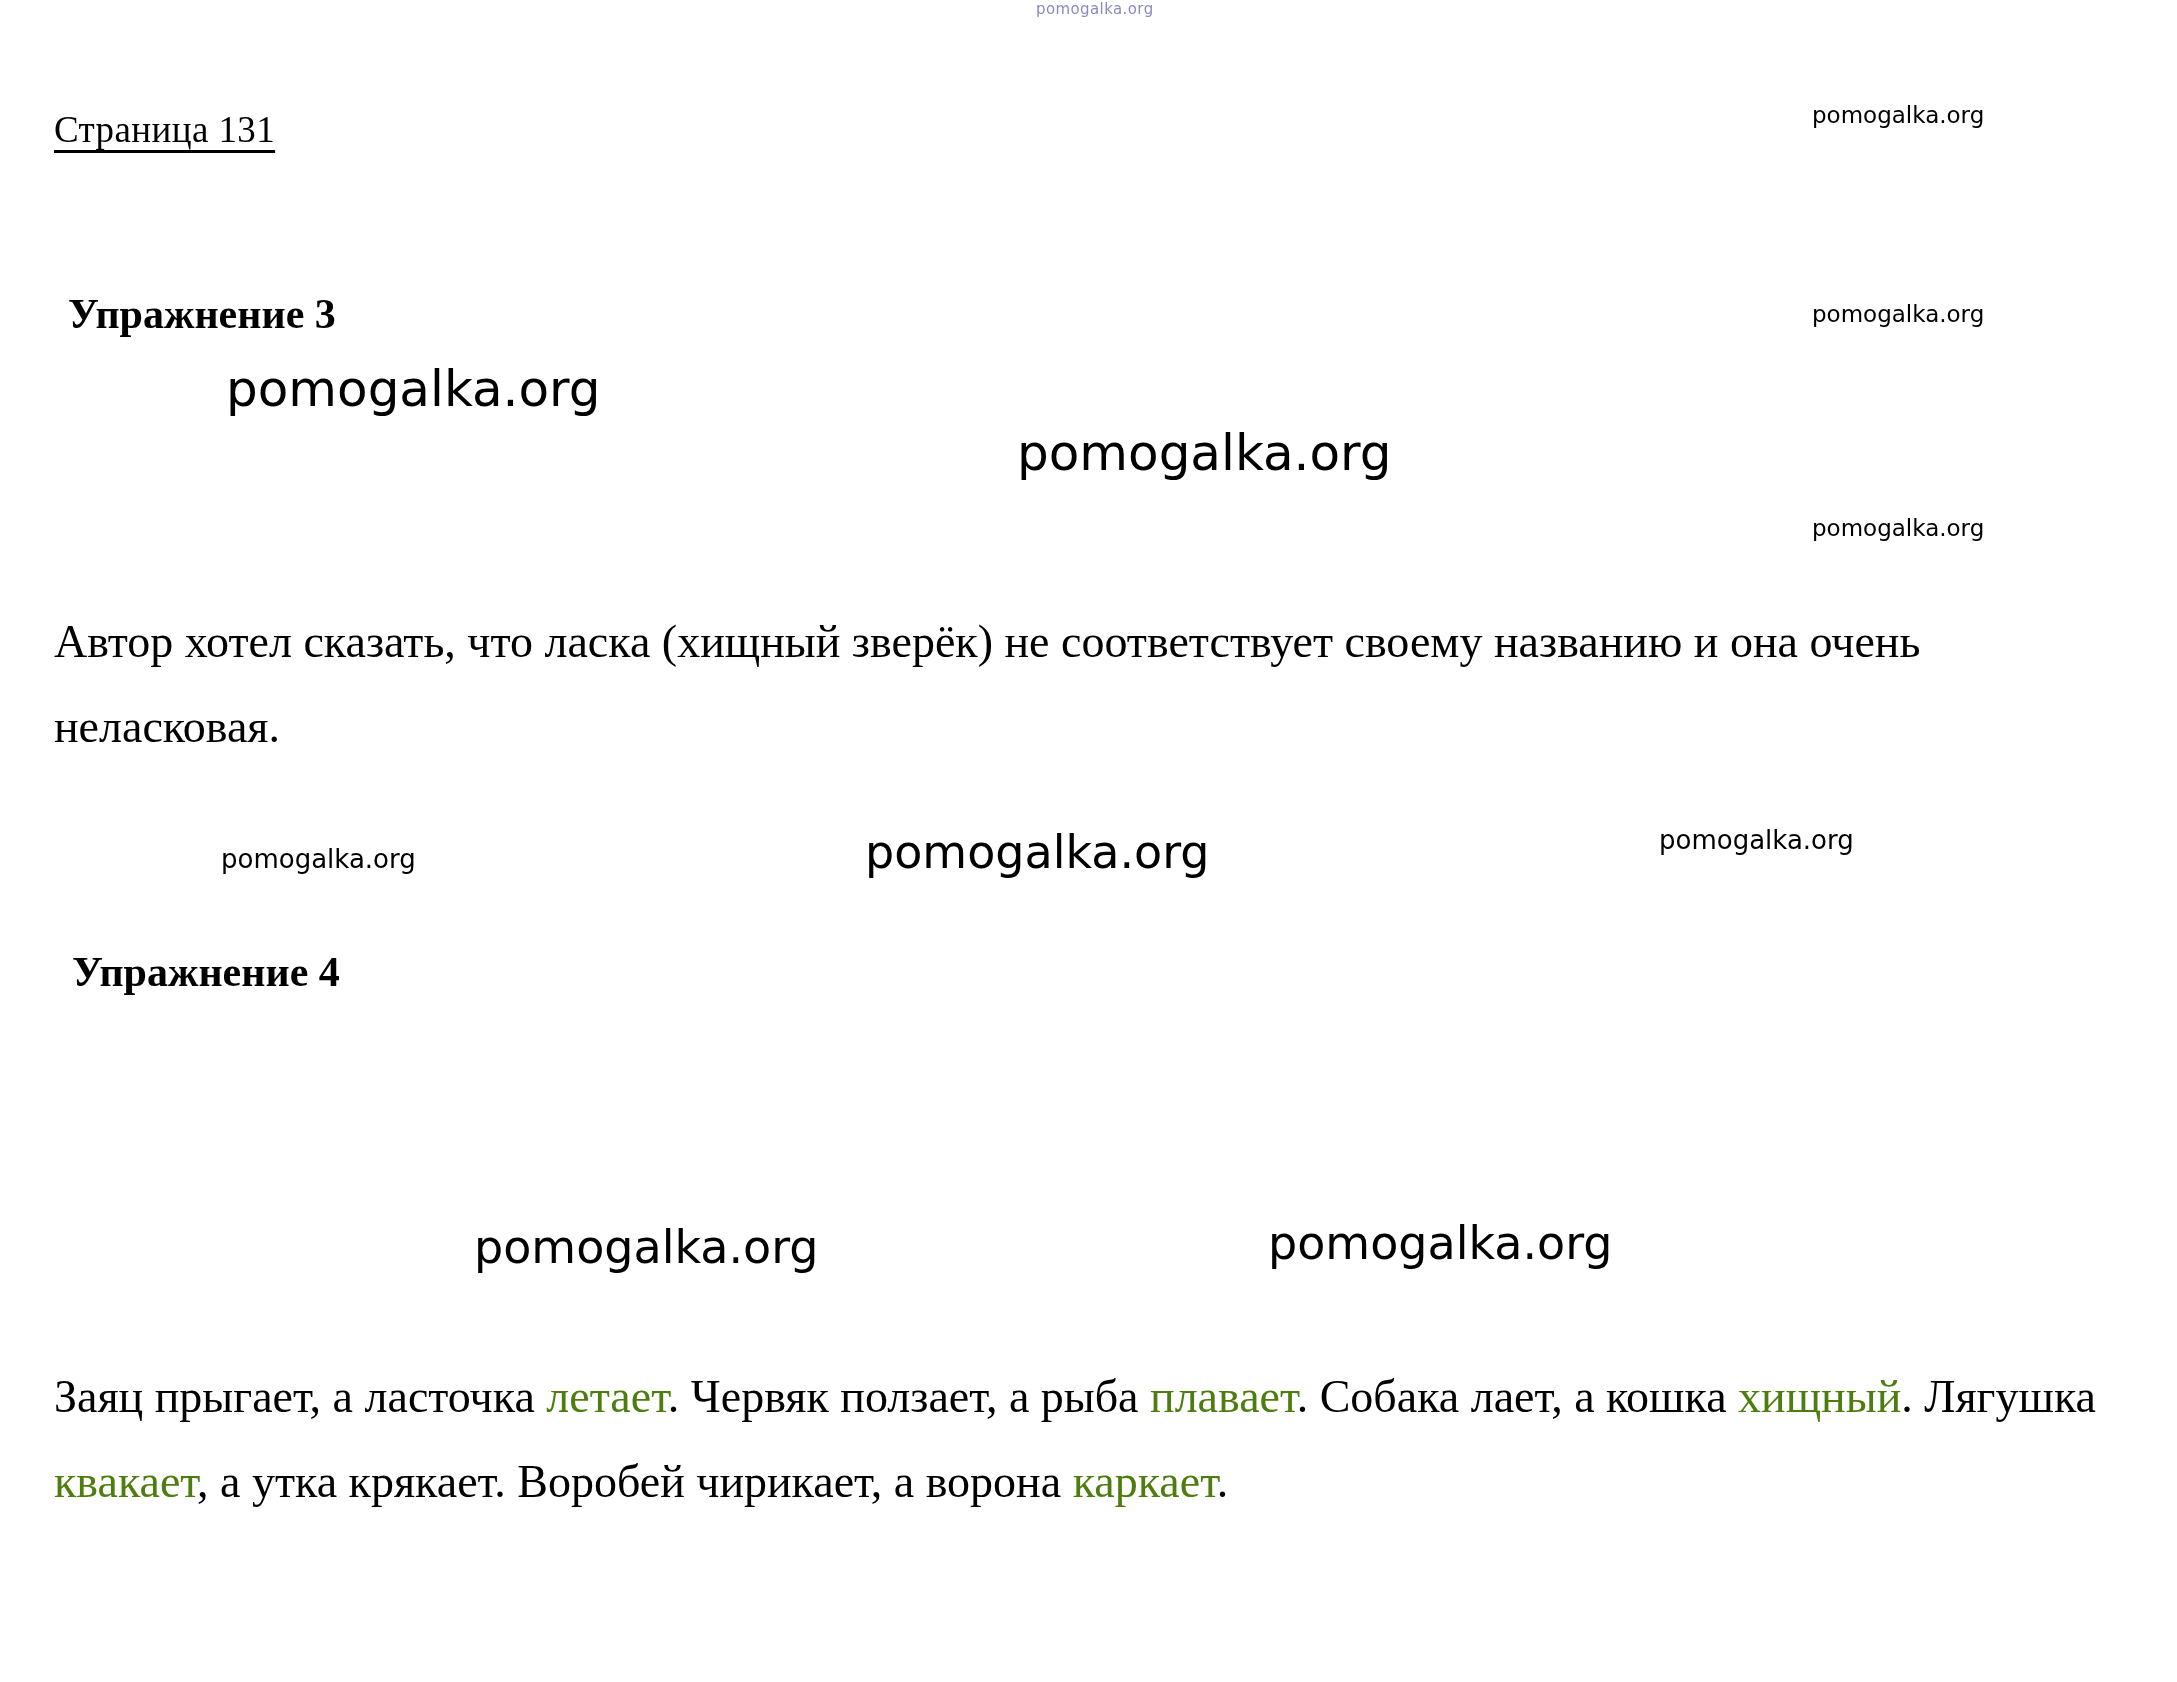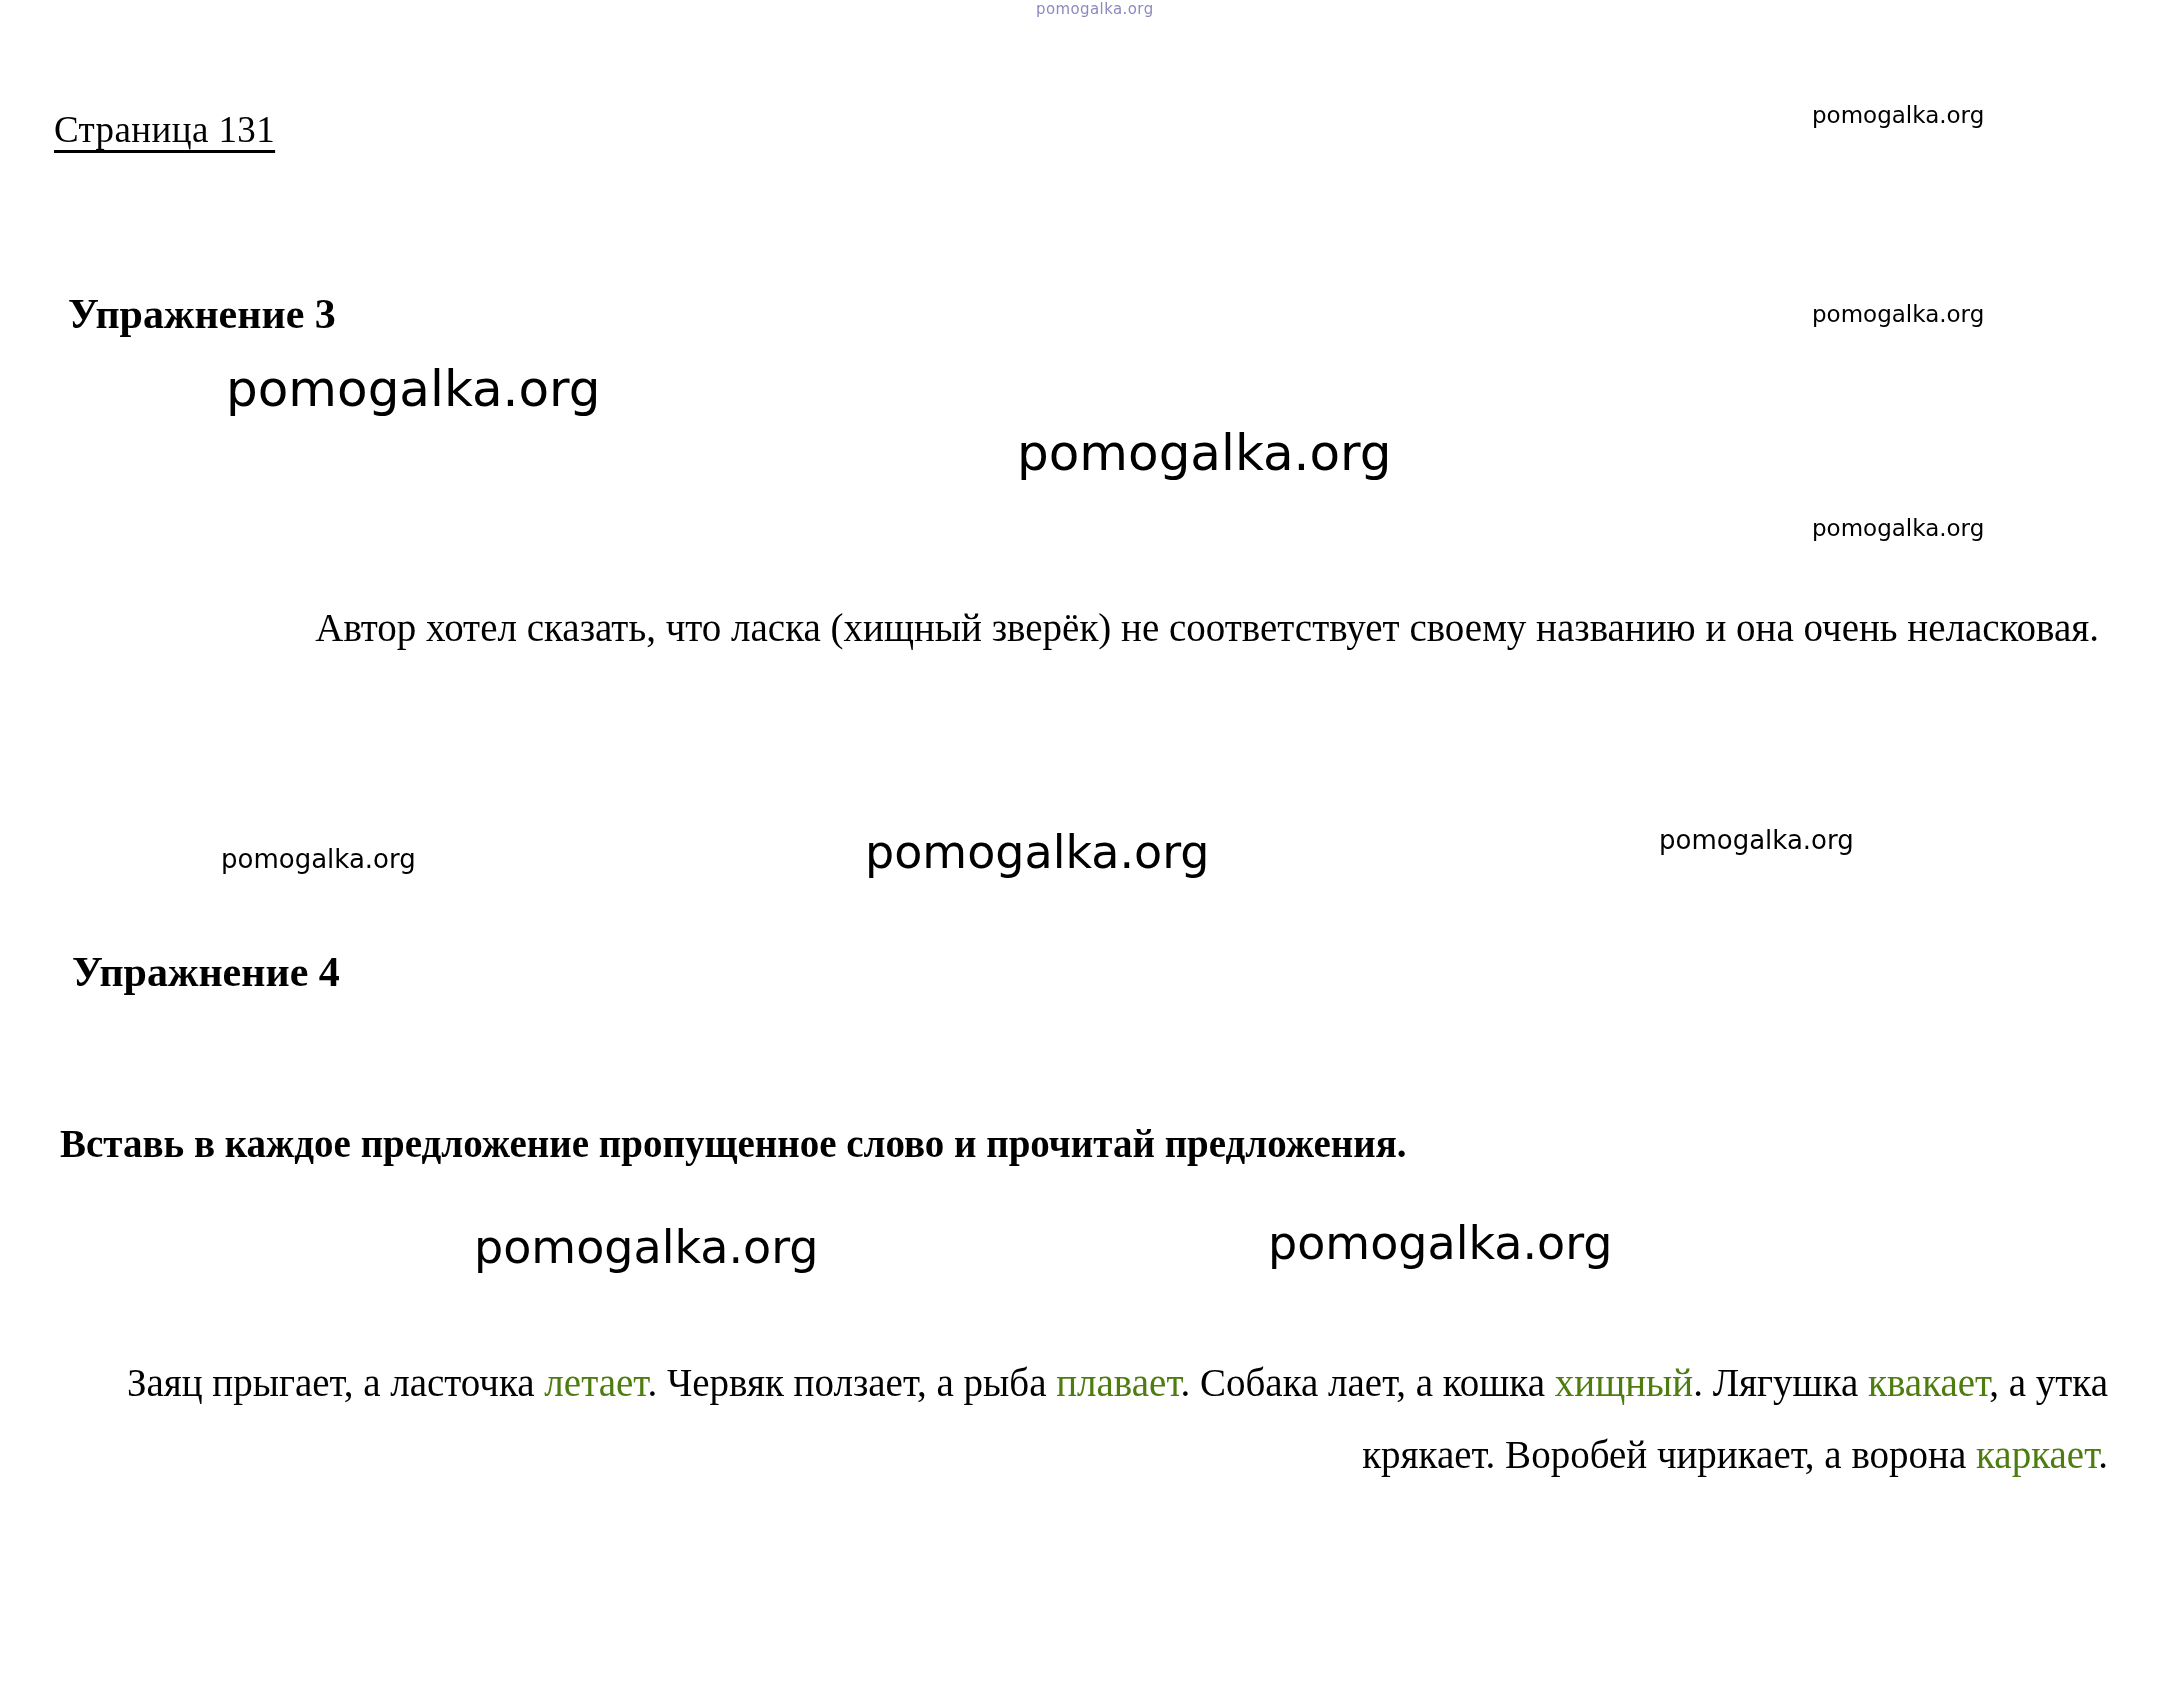--- a/index.html
+++ b/index.html
@@ -75,24 +75,23 @@
     font-weight: bold;
     line-height: 1.72;
     width: 1887px;
   }
   .ex3-prompt { top: 413px; }
   .ex4-prompt { top: 1071px; width: 1668px; }
 
   .body-text {
     position: absolute;
     left: 54px;
-    font-size: 39px;
+    font-size: 46px;
     line-height: 1.85;
     width: 2045px;
-    text-align: right;
   }
   .ex3-body { top: 553px; }
   .ex4-body { top: 1308px; width: 2054px; }
 
   .hl {
     color: #4d7c0f;
   }
 </style>
 </head>
 <body>
@@ -110,17 +109,16 @@
   <div class="wm wm-m1">pomogalka.org</div>
   <div class="wm wm-big-3">pomogalka.org</div>
   <div class="wm wm-m2">pomogalka.org</div>
   <div class="wm wm-big-4">pomogalka.org</div>
   <div class="wm wm-big-5">pomogalka.org</div>
 
   <h2 class="ex-heading ex3-heading">Упражнение 3</h2>
   <p class="body-text ex3-body">Автор хотел сказать, что ласка (хищный зверёк) не соответствует своему названию и она очень неласковая.</p>
 
   <h2 class="ex-heading ex4-heading">Упражнение 4</h2>
-  <p class="prompt ex4-prompt">Вставь в каждое предложение пропущенное слово и прочитай предложения.</p>
   <p class="body-text ex4-body"><span>Заяц прыгает, а ласточка </span><span class="hl">летает</span><span>. Червяк ползает, а рыба </span><span class="hl">плавает</span><span>. Собака лает, а кошка </span><span class="hl">хищный</span><span>. Лягушка </span><span class="hl">квакает</span><span>, а утка крякает. Воробей чирикает, а ворона </span><span class="hl">каркает</span><span>.</span></p>
 
 </div>
 
 
 </body></html>

